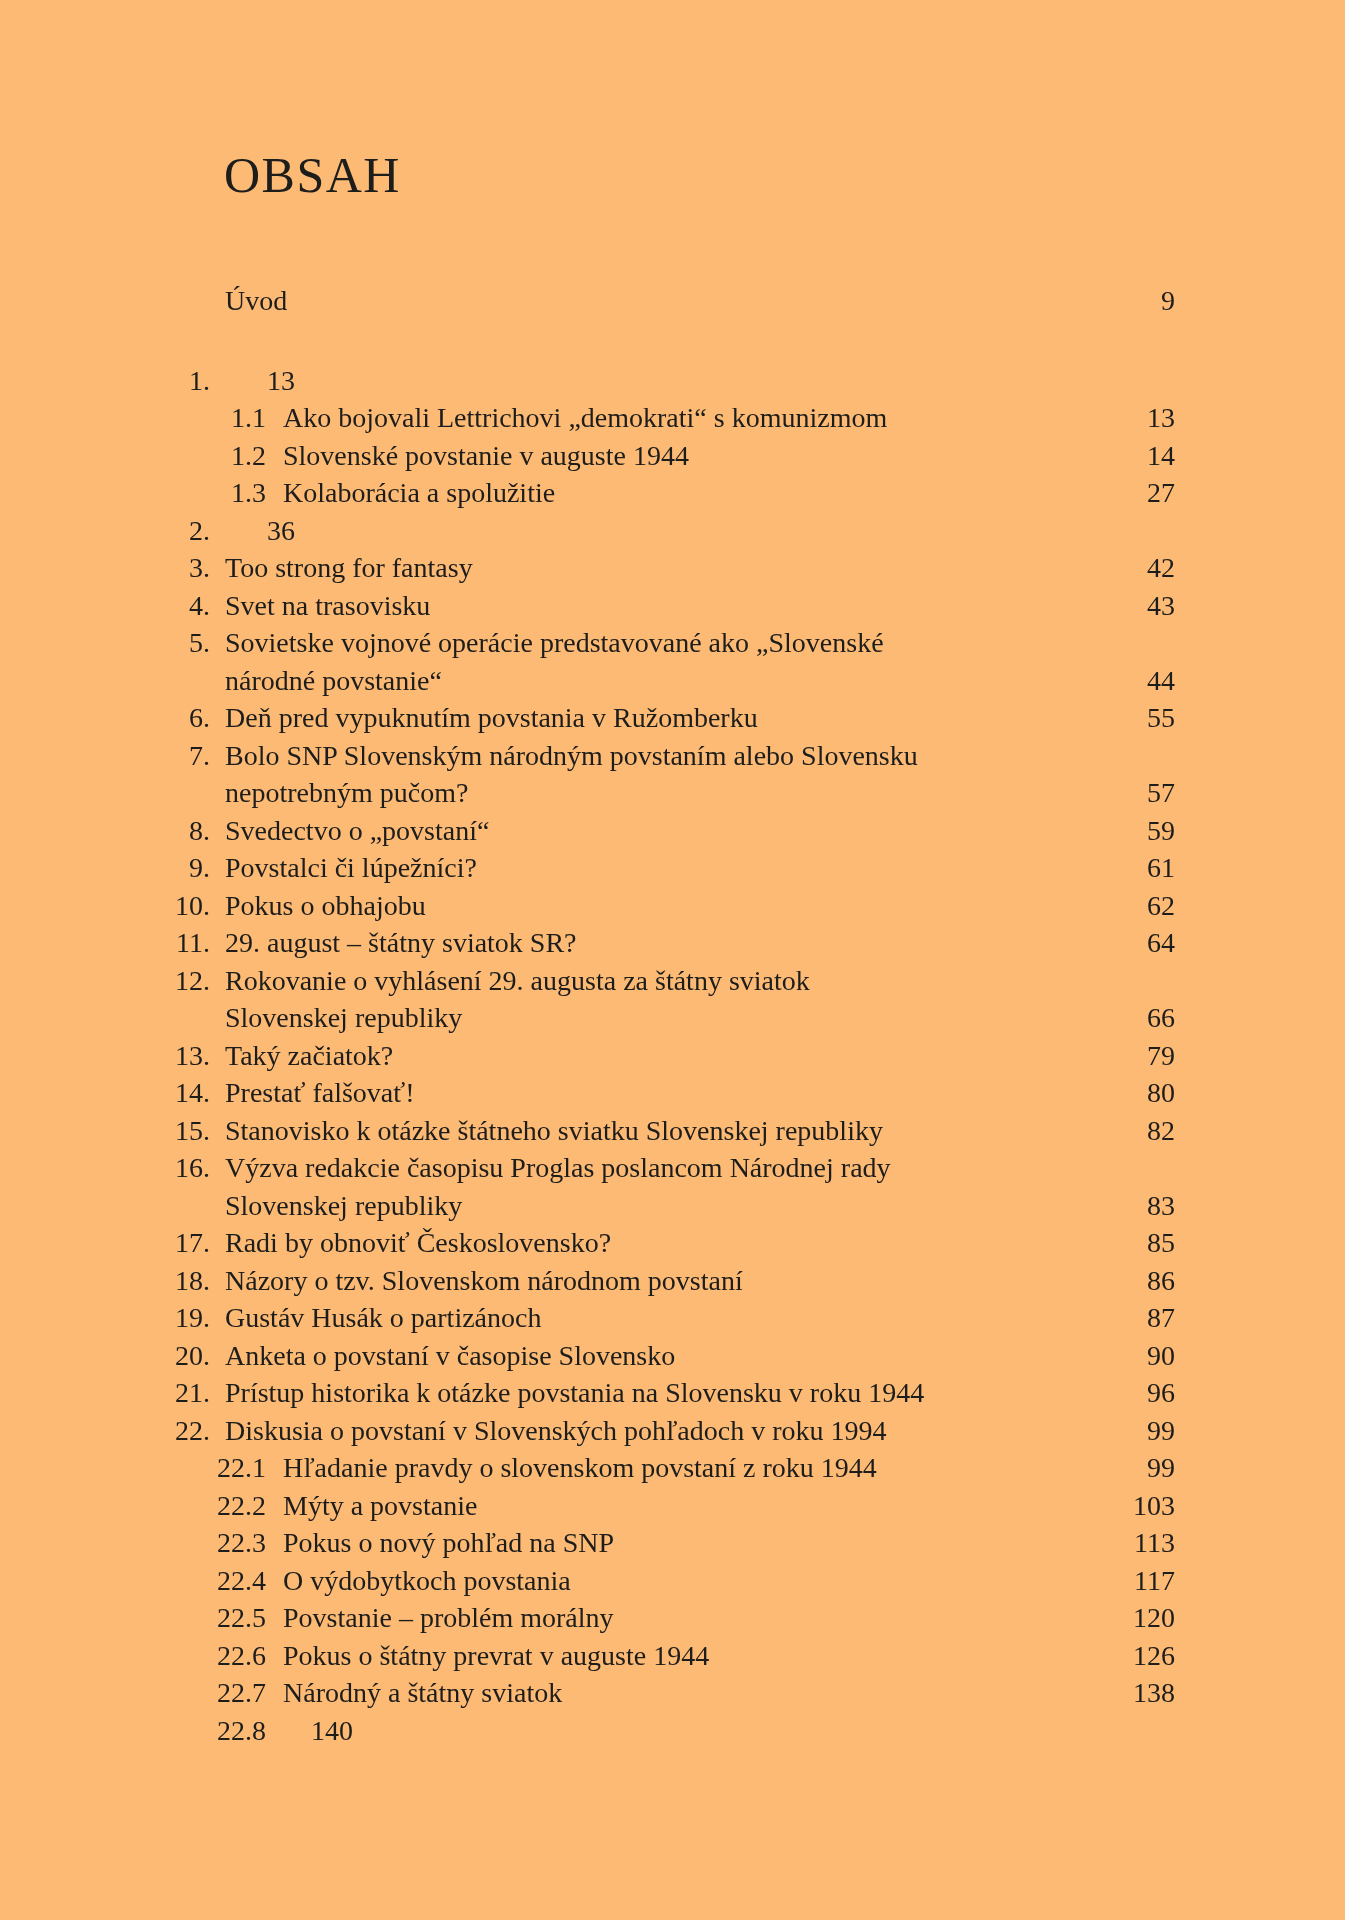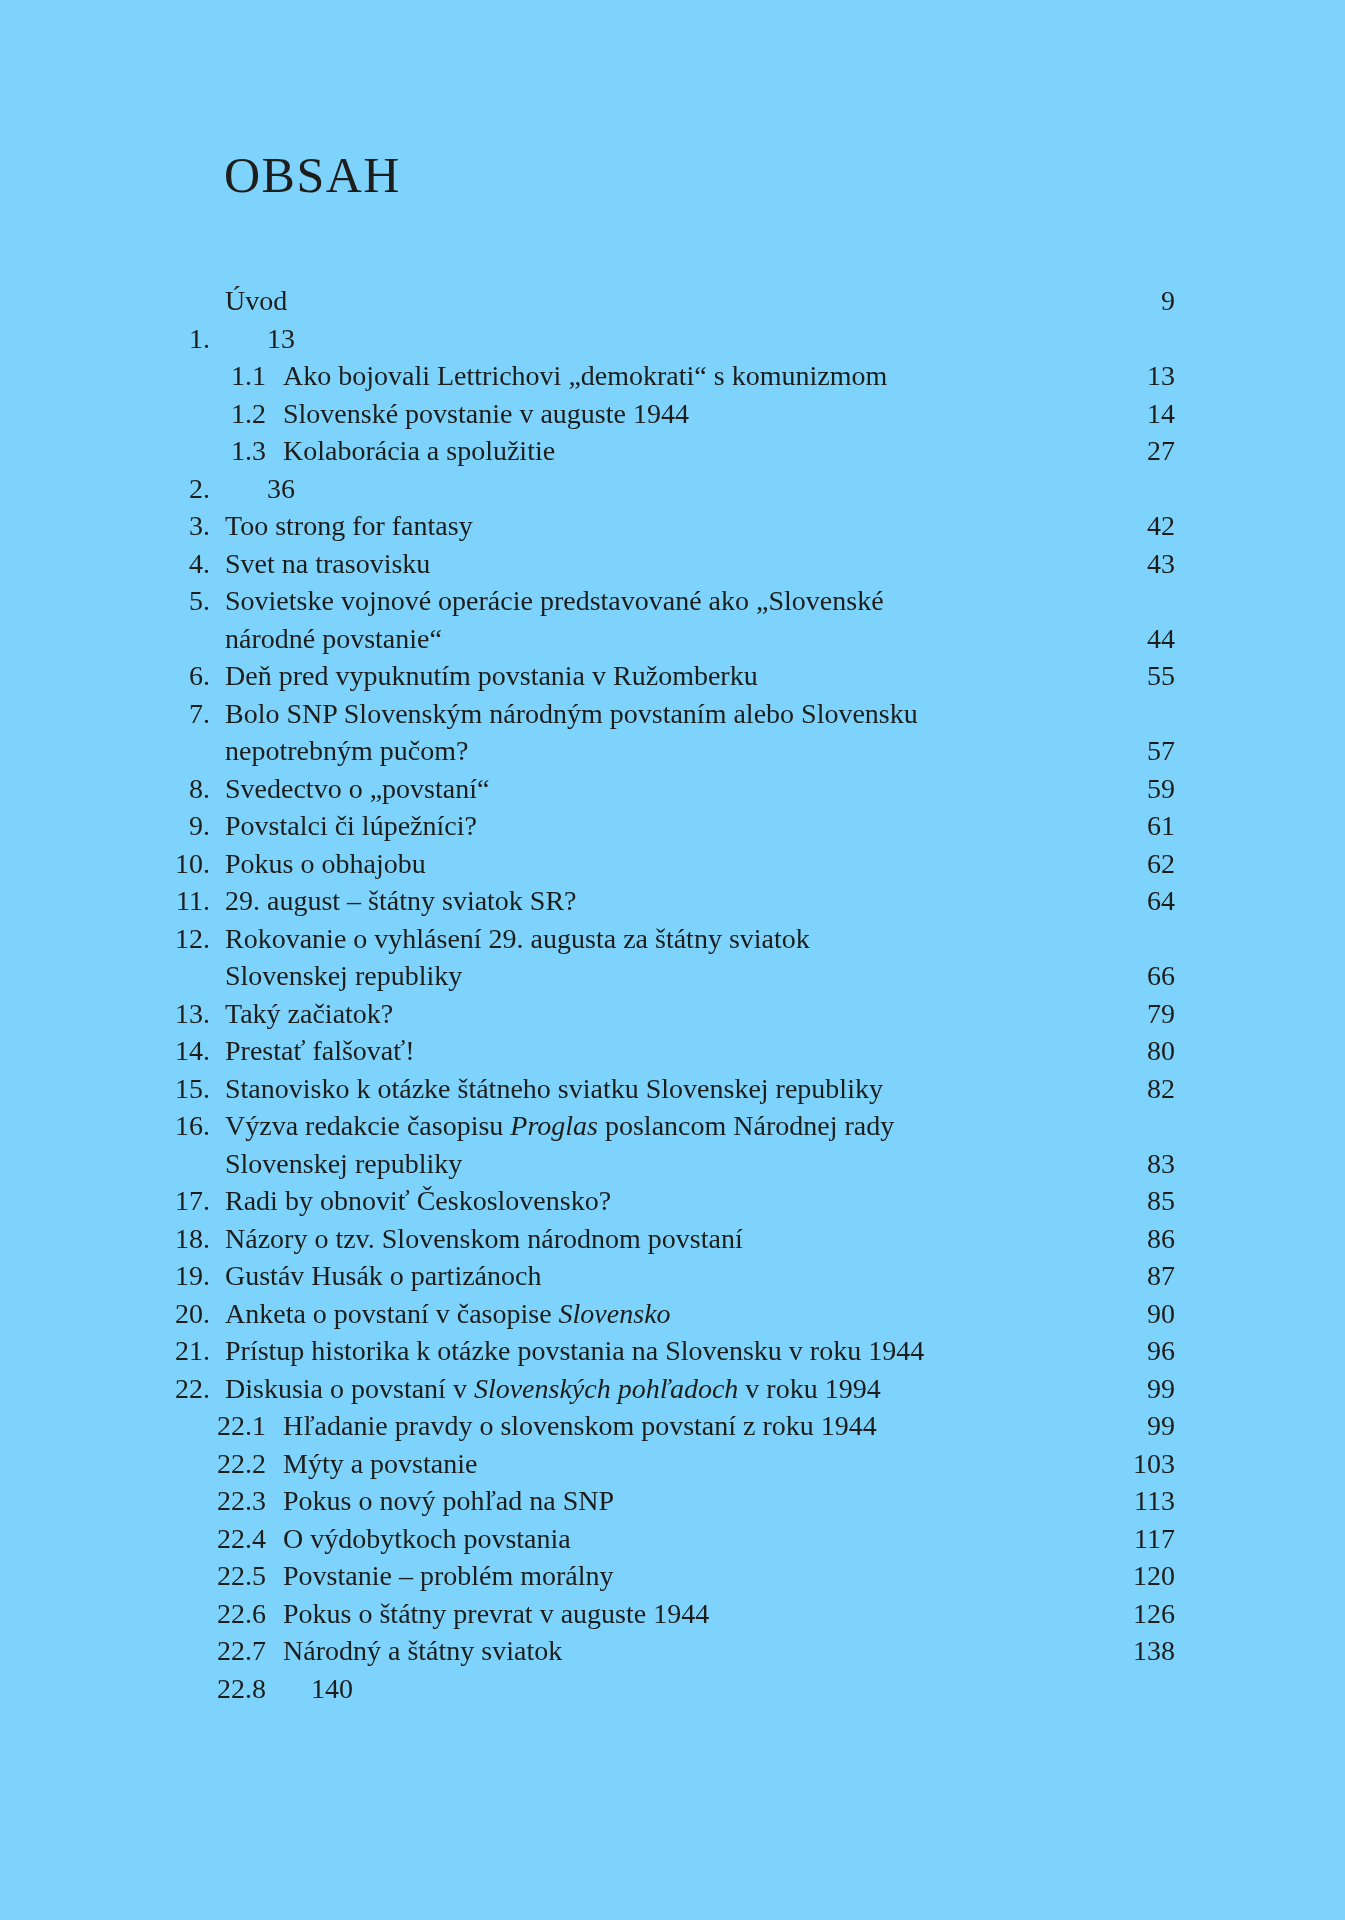--- a/index.html
+++ b/index.html
@@ -1,20 +1,20 @@
 <!DOCTYPE html>
 <html><head>
 <meta charset="utf-8">
 <style>
   html, body { margin: 0; padding: 0; background: #ffffff; }
   .page {
     position: relative;
     width: 1345px;
     height: 1920px;
-    background: #7dd3fc;
+    background: #fdba74;
     font-family: "Liberation Serif", serif;
     color: #1d1d1b;
     overflow: hidden;
   }
   .title {
     position: absolute;
     left: 224px;
     top: 148px;
     margin: 0;
     font-size: 50px;
@@ -24,31 +24,31 @@
   }
   .toc {
     position: absolute;
     left: 140px;
     top: 282px;
     width: 1035px;
     font-size: 28px;
     line-height: 37.5px;
   }
   .entry { margin: 0; }
-  .entry.gap-after { }
+  .entry.gap-after { margin-bottom: 42px; }
   .line { display: flex; }
   .num {
     flex: none;
     text-align: right;
     white-space: pre;
   }
   .lvl0 .num, .lvl1 .num { width: 70px; margin-right: 15px; }
   .lvl2 .num { width: 126px; margin-right: 17px; }
   .text { flex: 1 1 auto; min-width: 0; }
-  .italic { font-style: italic; }
+  .italic { }
   .page-num {
     flex: none;
     width: 70px;
     text-align: right;
   }
 </style>
 </head>
 <body>
 
 <div class="page">

